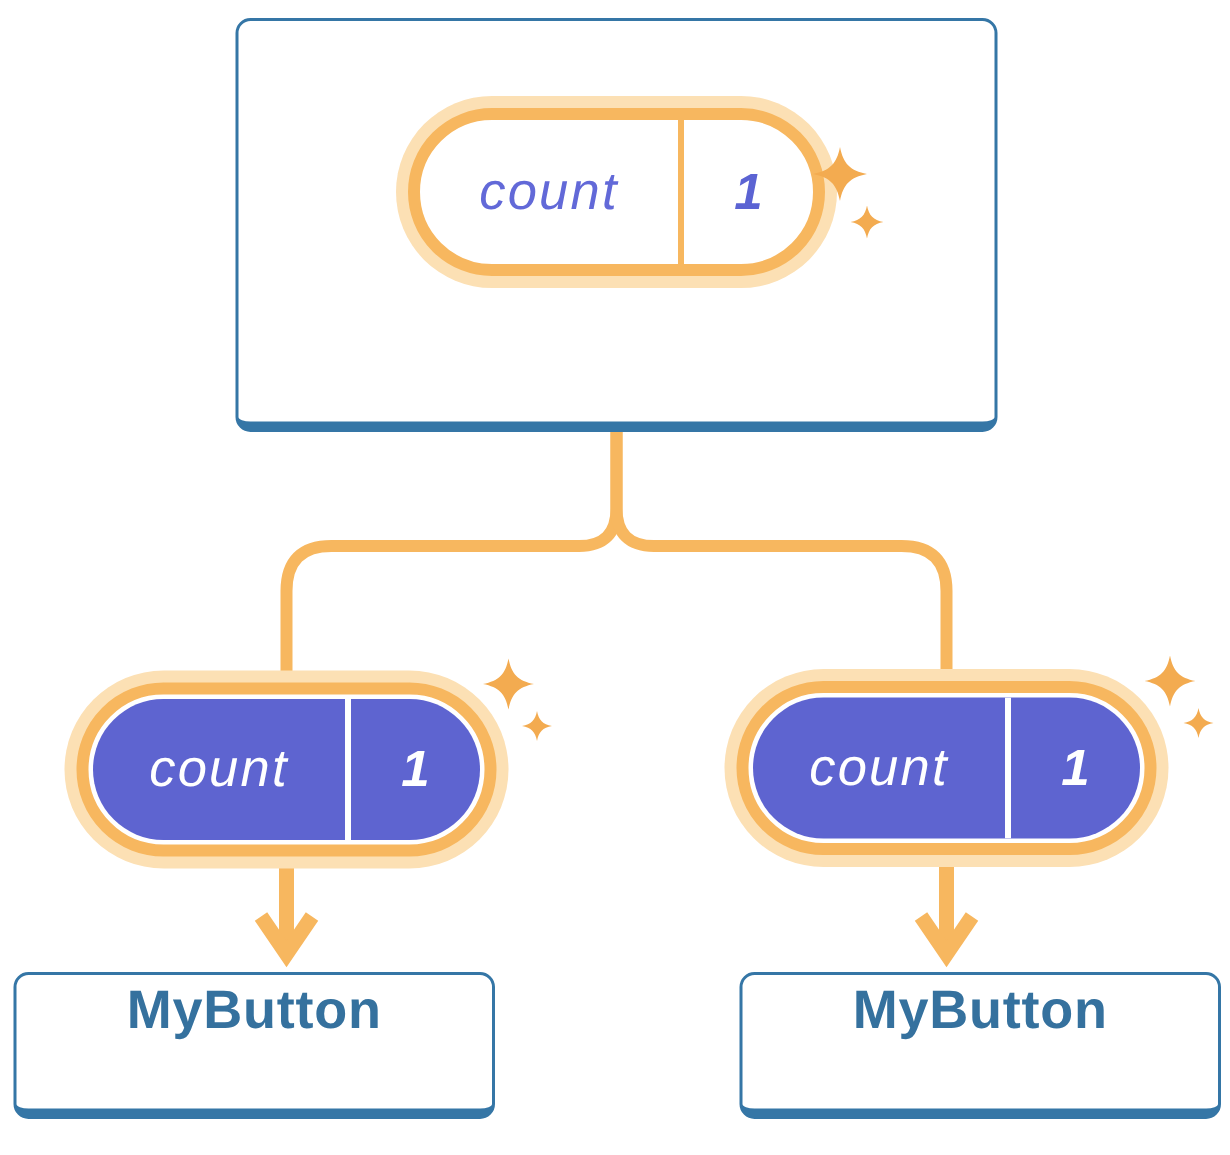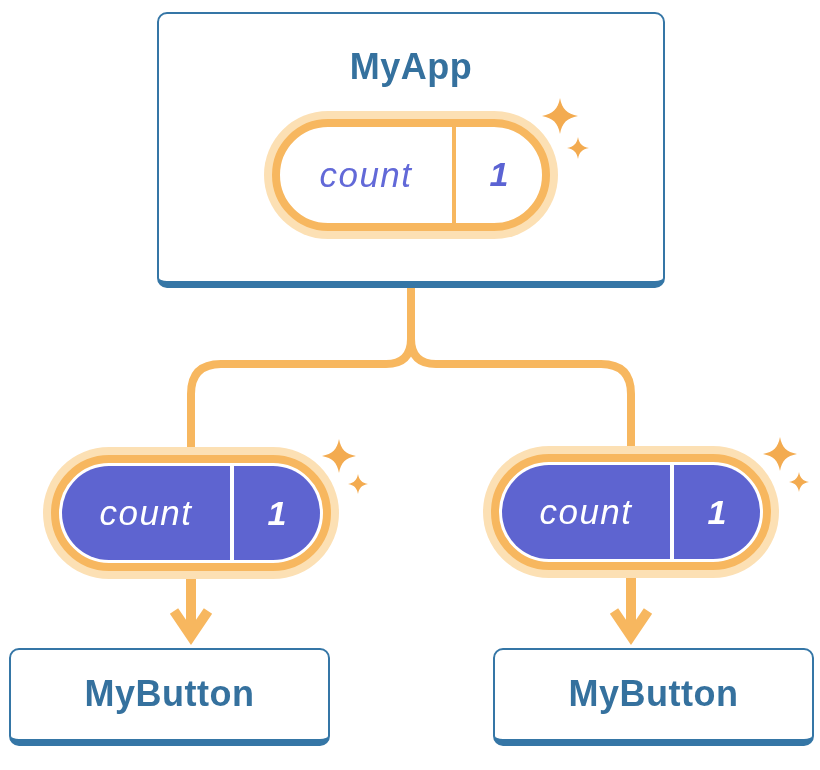--- a/index.html
+++ b/index.html
@@ -22,21 +22,21 @@
   }
   .card-title{
     color:#35719E;font-size:36px;font-weight:600;letter-spacing:0.5px;line-height:1.3;
     text-align:center;white-space:nowrap;
   }
   .root-card{
     left:157px;top:12px;width:508px;height:276px;
     display:flex;flex-direction:column;align-items:center;padding-top:30px;
   }
   .child-card{
-    width:321px;height:98px;display:flex;align-items:center;justify-content:center;
+    width:321px;height:98px;display:flex;align-items:flex-start;justify-content:center;
   }
   .child-card.pos-left{left:9px;top:648px;}
   .child-card.pos-right{left:493px;top:648px;}
 
   .pill{border-radius:999px;background:#FCE0B4;padding:8px;box-sizing:border-box;z-index:2;}
   .pill-ring{
     width:100%;height:100%;box-sizing:border-box;border-radius:999px;
     border:8px solid #F7B75F;background:#ffffff;display:flex;overflow:hidden;font-style:italic;
   }
   .pill-body{flex:1;display:flex;overflow:hidden;border-radius:999px;}
@@ -72,21 +72,20 @@
       <path class="arrow-shaft" d="M191 575 V629"></path>
       <path class="arrow-head" d="M174 611 L191 636 L208 611"></path>
     </g>
     <g>
       <path class="arrow-shaft" d="M631 575 V629"></path>
       <path class="arrow-head" d="M614 611 L631 636 L648 611"></path>
     </g>
   </svg>
 
   <div class="card root-card">
-    <div class="card-title">MyApp</div>
     <div class="pill light-pill">
       <div class="pill-ring">
         <div class="pill-body">
           <span class="cell cell-name state-name">count</span>
           <span class="cell cell-value state-value">1</span>
         </div>
       </div>
     </div>
   </div>
 

